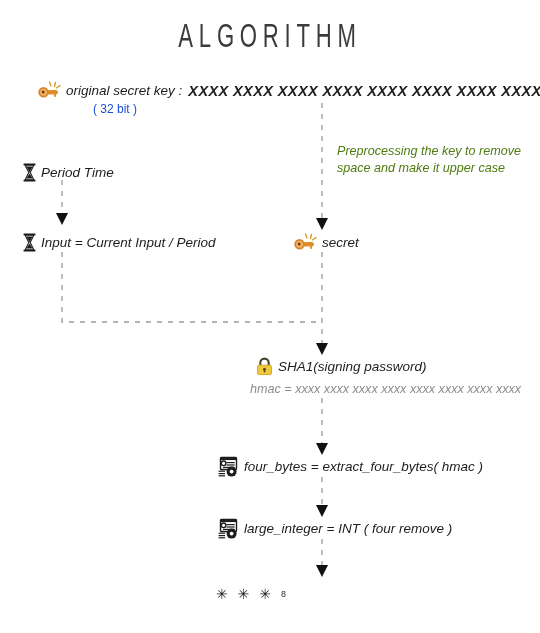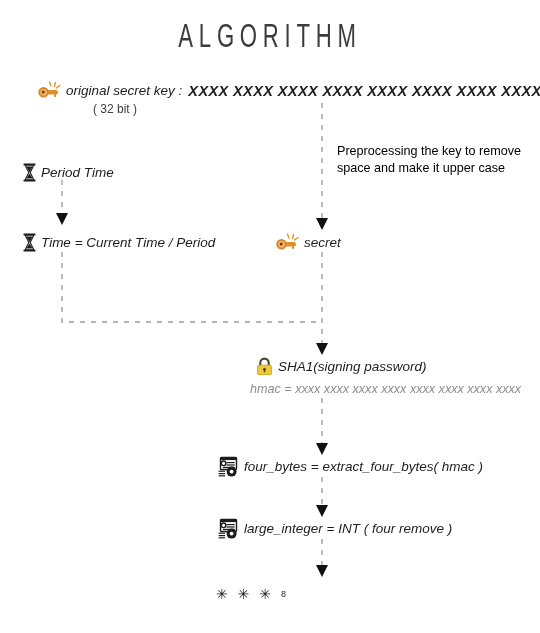--- a/index.html
+++ b/index.html
@@ -61,29 +61,30 @@
     font-size: 14.5px;
     letter-spacing: 0.4px;
   }
 
   .muted {
     color: #8d8d8d;
     padding-left: 44px;
   }
   .note {
     position: absolute;
-    color: #000000;
+    color: #4d7c0f;
     font-size: 12.6px;
     line-height: 17px;
     white-space: pre-line;
+    font-style: italic;
   }
 
   .sub {
     position: absolute;
-    color: #404040;
+    color: #1d4ed8;
     font-size: 12px;
   }
 
   
   .icon {
     display: inline-block;
     position: relative;
     flex: none;
   }
   .icon svg { display: block; }
@@ -169,24 +170,24 @@
   <div class="row" style="left:22px; top:233px;">
     <span class="icon icon-hour">
       <svg viewBox="0 0 15 19">
         <rect x="1.5" y="0.6" width="12" height="1.7" rx="0.5" fill="#1d1d1d"></rect>
         <rect x="1.5" y="16.7" width="12" height="1.7" rx="0.5" fill="#1d1d1d"></rect>
         <path d="M3.2 2.3 L11.8 2.3 L8.2 9.5 L11.8 16.7 L3.2 16.7 L6.8 9.5 Z" fill="none" stroke="#1d1d1d" stroke-width="1.1"></path>
         <path d="M4.4 3.6 L10.6 3.6 L7.5 9.3 Z" fill="#1d1d1d"></path>
         <path d="M7.5 10.4 L10.6 15.5 L4.4 15.5 Z" fill="#1d1d1d"></path>
       </svg>
     </span>
-    <span class="label">Time = Current Time / Period</span>
-  </div>
-
-  <div class="row" style="left:274px; top:233px;">
+    <span class="label">Input = Current Input / Period</span>
+  </div>
+
+  <div class="row" style="left:292px; top:233px;">
     <span class="icon icon-key">
       <svg viewBox="0 0 26 20">
         <g stroke="#d99a2e" stroke-width="1.4" stroke-linecap="round">
           <line x1="15" y1="5" x2="13.5" y2="1"></line>
           <line x1="18.5" y1="5.5" x2="19.5" y2="1.5"></line>
           <line x1="20.5" y1="7" x2="24" y2="4.5"></line>
         </g>
         <rect x="8" y="9" width="14" height="4.6" rx="2.3" fill="#e08e2a"></rect>
         <rect x="18" y="13" width="2" height="3" rx="0.8" fill="#e08e2a"></rect>
         <circle cx="7.5" cy="11.3" r="5.2" fill="#d9862a"></circle>

